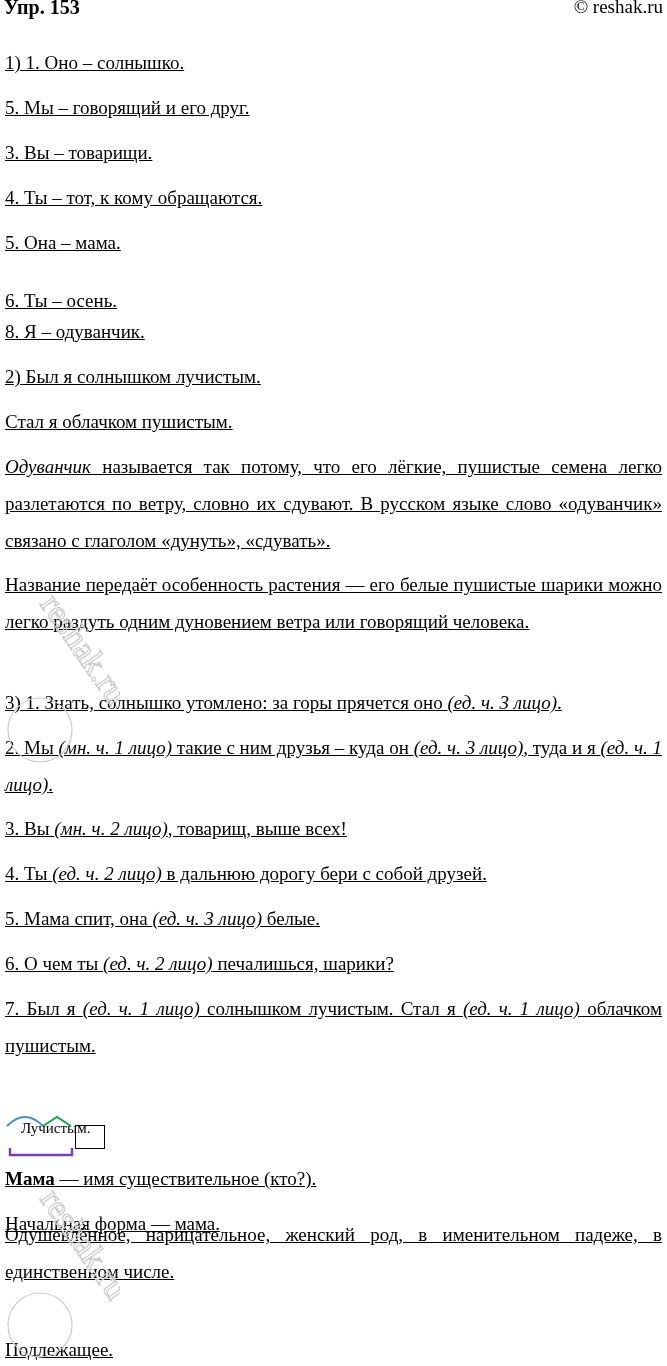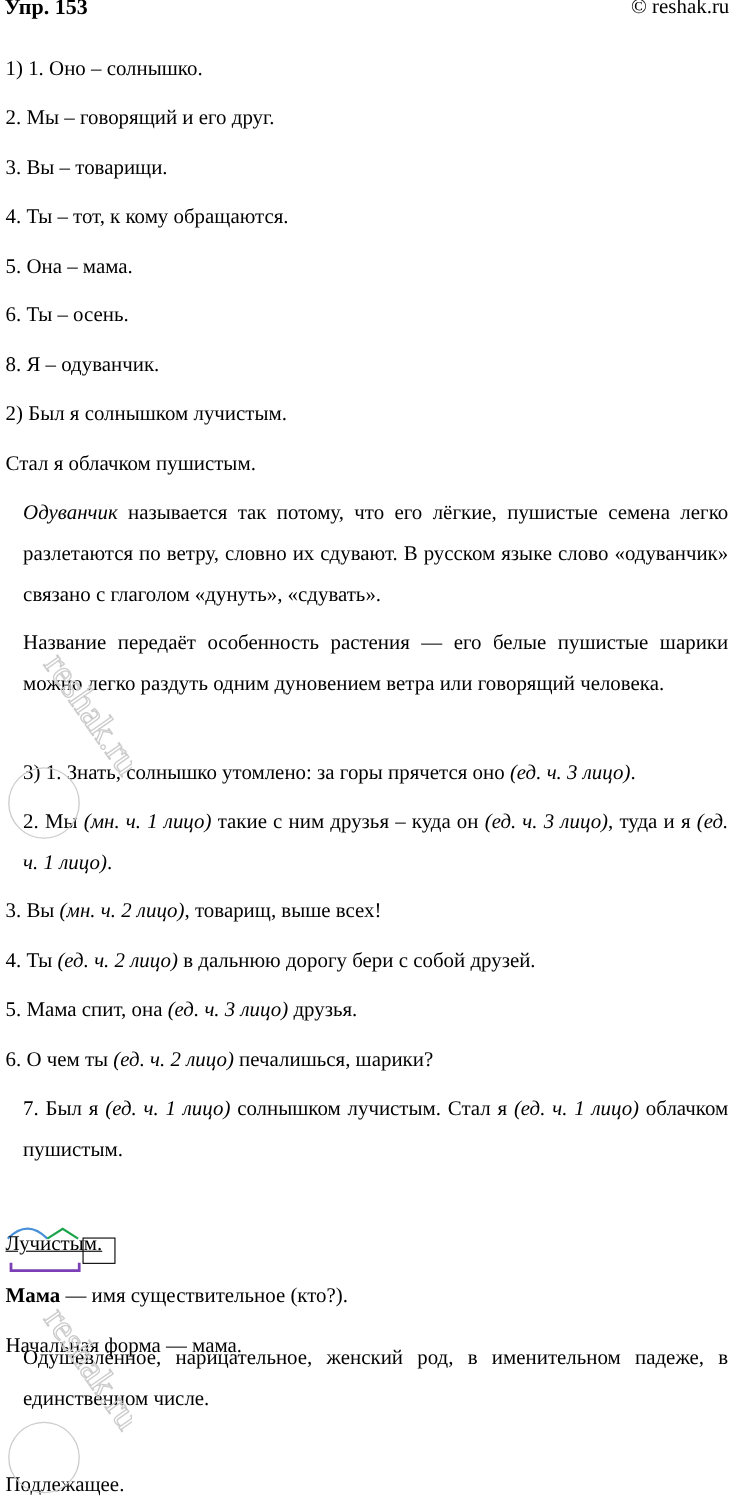--- a/index.html
+++ b/index.html
@@ -1,61 +1,61 @@
 <!DOCTYPE html>
 <html><head>
 <meta charset="utf-8">
 <style>
   html, body { margin:0; padding:0; background:#fff; }
   body { width:667px; height:1366px; position:relative; overflow:hidden;
          font-family:"Liberation Serif","DejaVu Serif",serif; color:#000; font-size:19px; }
-  .p { position:absolute; left:5px; right:5px; line-height:37px; }
-  .just { text-align:justify; text-align-last:left;margin-left:16px; }
+  .p { position:absolute; left:5px; right:5px; line-height:37px;text-decoration:underline; }
+  .just { text-align:justify; text-align-last:left; }
   .hdr-title { position:absolute; left:4px; top:-4px; font-weight:bold; font-size:20px; }
   .hdr-copy { position:absolute; right:4px; top:-4px; font-size:19px; }
   i { font-style:italic; }
   .wm { position:absolute; width:120px; height:220px; pointer-events:none; }
   .morph { position:absolute; left:5px; top:1110px; width:140px; height:50px; }
-  .morph .word { position:absolute; left:0; top:10px; font-size:19px;text-decoration:underline; }
+  .morph .word { position:absolute; left:16px; top:10px; font-size:15px; }
   .ending { position:absolute; left:70px; top:15px; width:28px; height:22px; border:1.5px solid #000; }
 </style>
 </head>
 <body>
 
 <div>
   <div class="hdr-title">Упр. 153</div>
   <div class="hdr-copy">© reshak.ru</div>
 </div>
 
 <div>
   <div class="p" style="top:44px">1) 1. Оно – солнышко.</div>
-  <div class="p" style="top:89px">2. Мы – говорящий и его друг.</div>
+  <div class="p" style="top:89px">5. Мы – говорящий и его друг.</div>
   <div class="p" style="top:134px">3. Вы – товарищи.</div>
   <div class="p" style="top:179px">4. Ты – тот, к кому обращаются.</div>
   <div class="p" style="top:224px">5. Она – мама.</div>
-  <div class="p" style="top:268px">6. Ты – осень.</div>
+  <div class="p" style="top:282px">6. Ты – осень.</div>
   <div class="p" style="top:313px">8. Я – одуванчик.</div>
 </div>
 
 <div class="p" style="top:358px">2) Был я солнышком лучистым.</div>
 <div class="p" style="top:403px">Стал я облачком пушистым.</div>
 
 <div class="p just" style="top:448px"><i>Одуванчик</i><span> называется так потому, что его лёгкие, пушистые семена легко разлетаются по ветру, словно их сдувают. В русском языке слово «одуванчик» связано с глаголом «дунуть», «сдувать».</span></div>
 
 <div class="p just" style="top:566px">Название передаёт особенность растения — его белые пушистые шарики можно легко раздуть одним дуновением ветра или говорящий человека.</div>
 
 <div class="p just" style="top:684px"><span>3) 1. Знать, солнышко утомлено: за горы прячется оно </span><i>(ед. ч. 3 лицо)</i><span>.</span></div>
 
 <div class="p just" style="top:729px"><span>2. Мы </span><i>(мн. ч. 1 лицо)</i><span> такие с ним друзья – куда он </span><i>(ед. ч. 3 лицо)</i><span>, туда и я </span><i>(ед. ч. 1 лицо)</i><span>.</span></div>
 
 <div class="p" style="top:810px"><span>3. Вы </span><i>(мн. ч. 2 лицо)</i><span>, товарищ, выше всех!</span></div>
 
 <div class="p" style="top:855px"><span>4. Ты </span><i>(ед. ч. 2 лицо)</i><span> в дальнюю дорогу бери с собой друзей.</span></div>
 
-<div class="p" style="top:900px"><span>5. Мама спит, она </span><i>(ед. ч. 3 лицо)</i><span> друзья.</span></div>
+<div class="p" style="top:900px"><span>5. Мама спит, она </span><i>(ед. ч. 3 лицо)</i><span> белые.</span></div>
 
 <div class="p" style="top:945px"><span>6. О чем ты </span><i>(ед. ч. 2 лицо)</i><span> печалишься, шарики?</span></div>
 
 <div class="p just" style="top:990px"><span>7. Был я </span><i>(ед. ч. 1 лицо)</i><span> солнышком лучистым. Стал я </span><i>(ед. ч. 1 лицо)</i><span> облачком пушистым.</span></div>
 
 <div class="morph">
   <svg width="140" height="50" style="position:absolute;left:0;top:0">
     <path d="M2 16 Q20 -2 38 16" stroke="#4a90d9" stroke-width="2" fill="none"></path>
     <path d="M38 16 L52 7 L66 16" stroke="#1aa34a" stroke-width="2" fill="none"></path>
     <path d="M5 38 L5 45 L67 45 L67 38" stroke="#7b3fb5" stroke-width="2.5" fill="none"></path>

